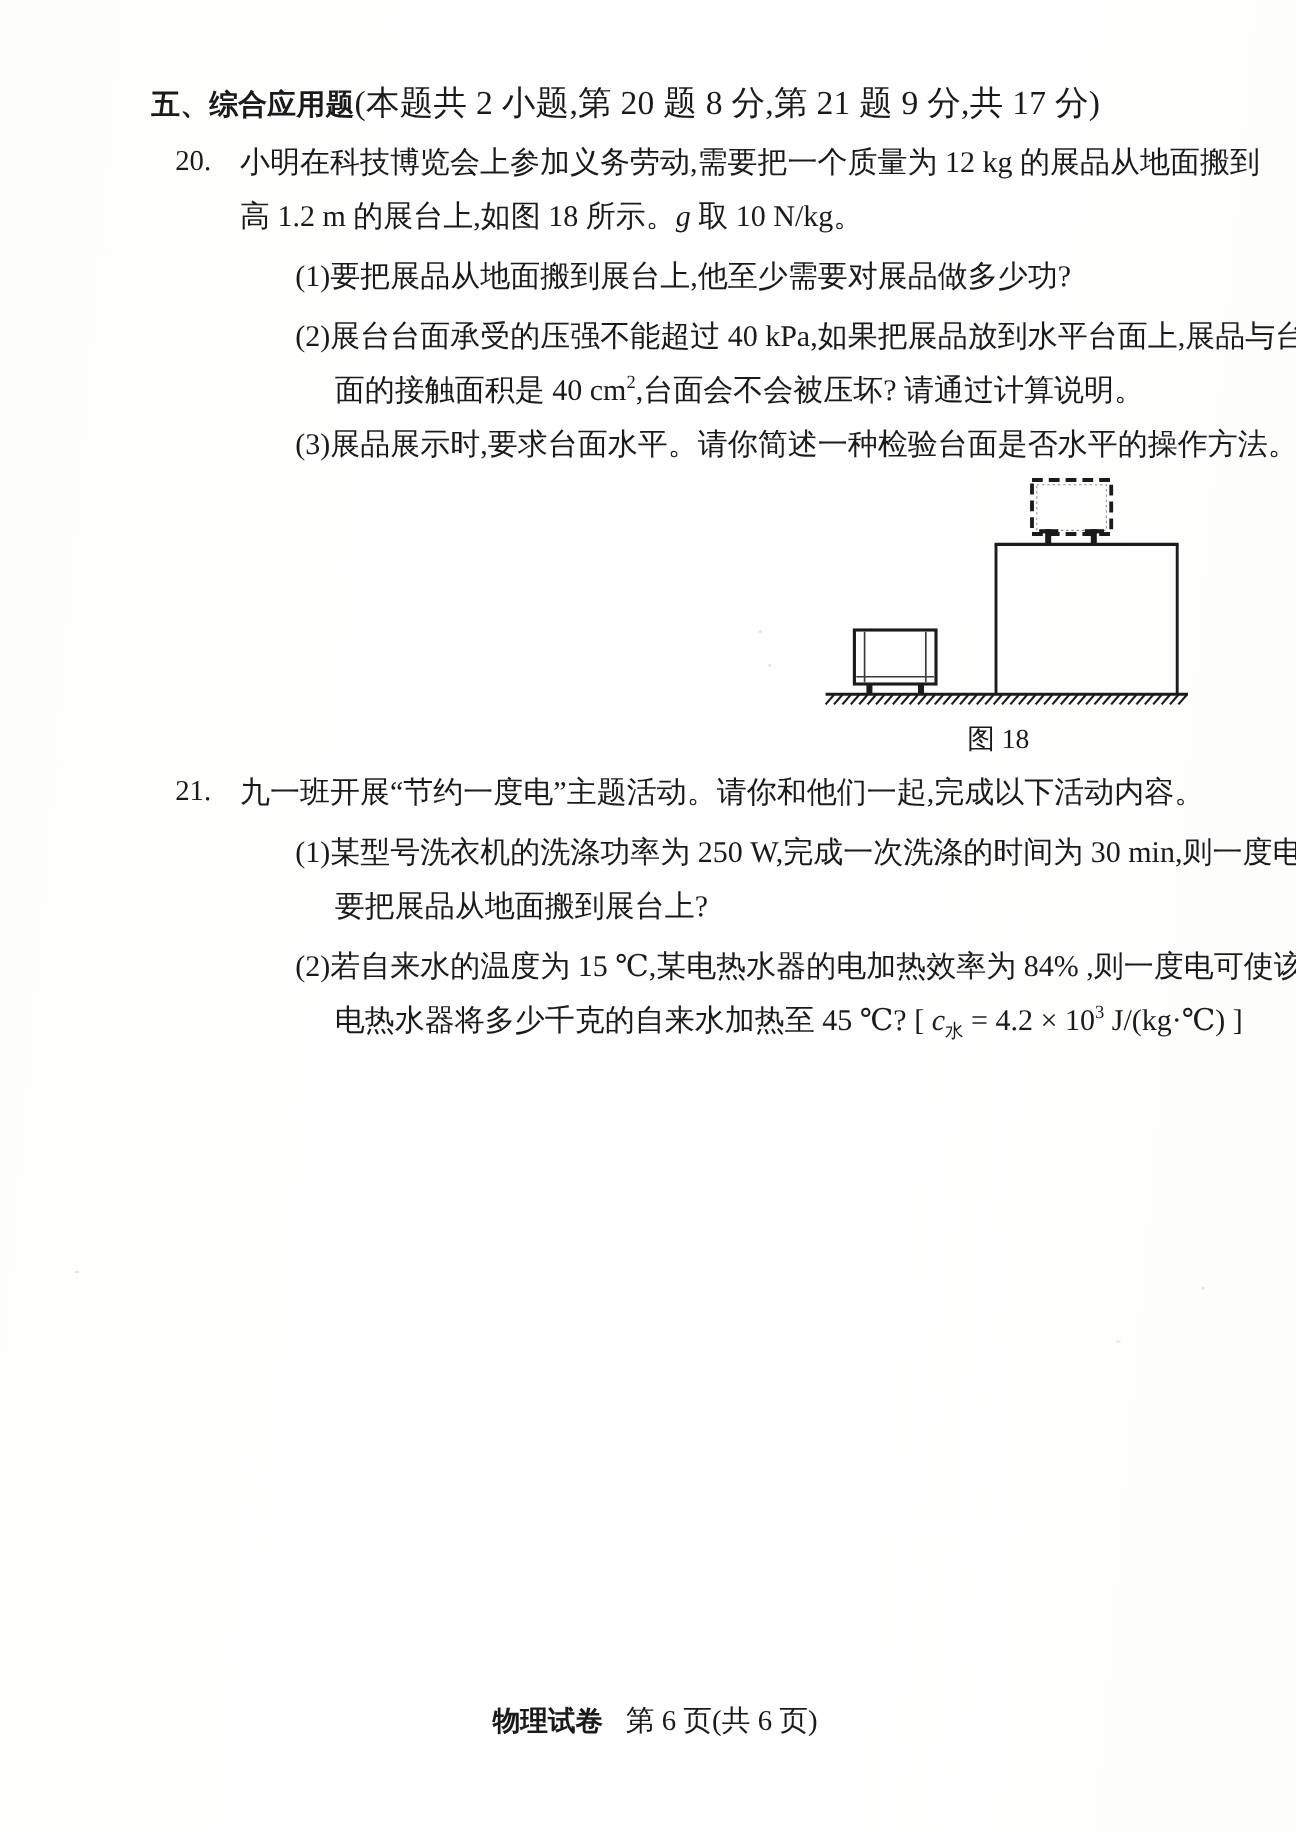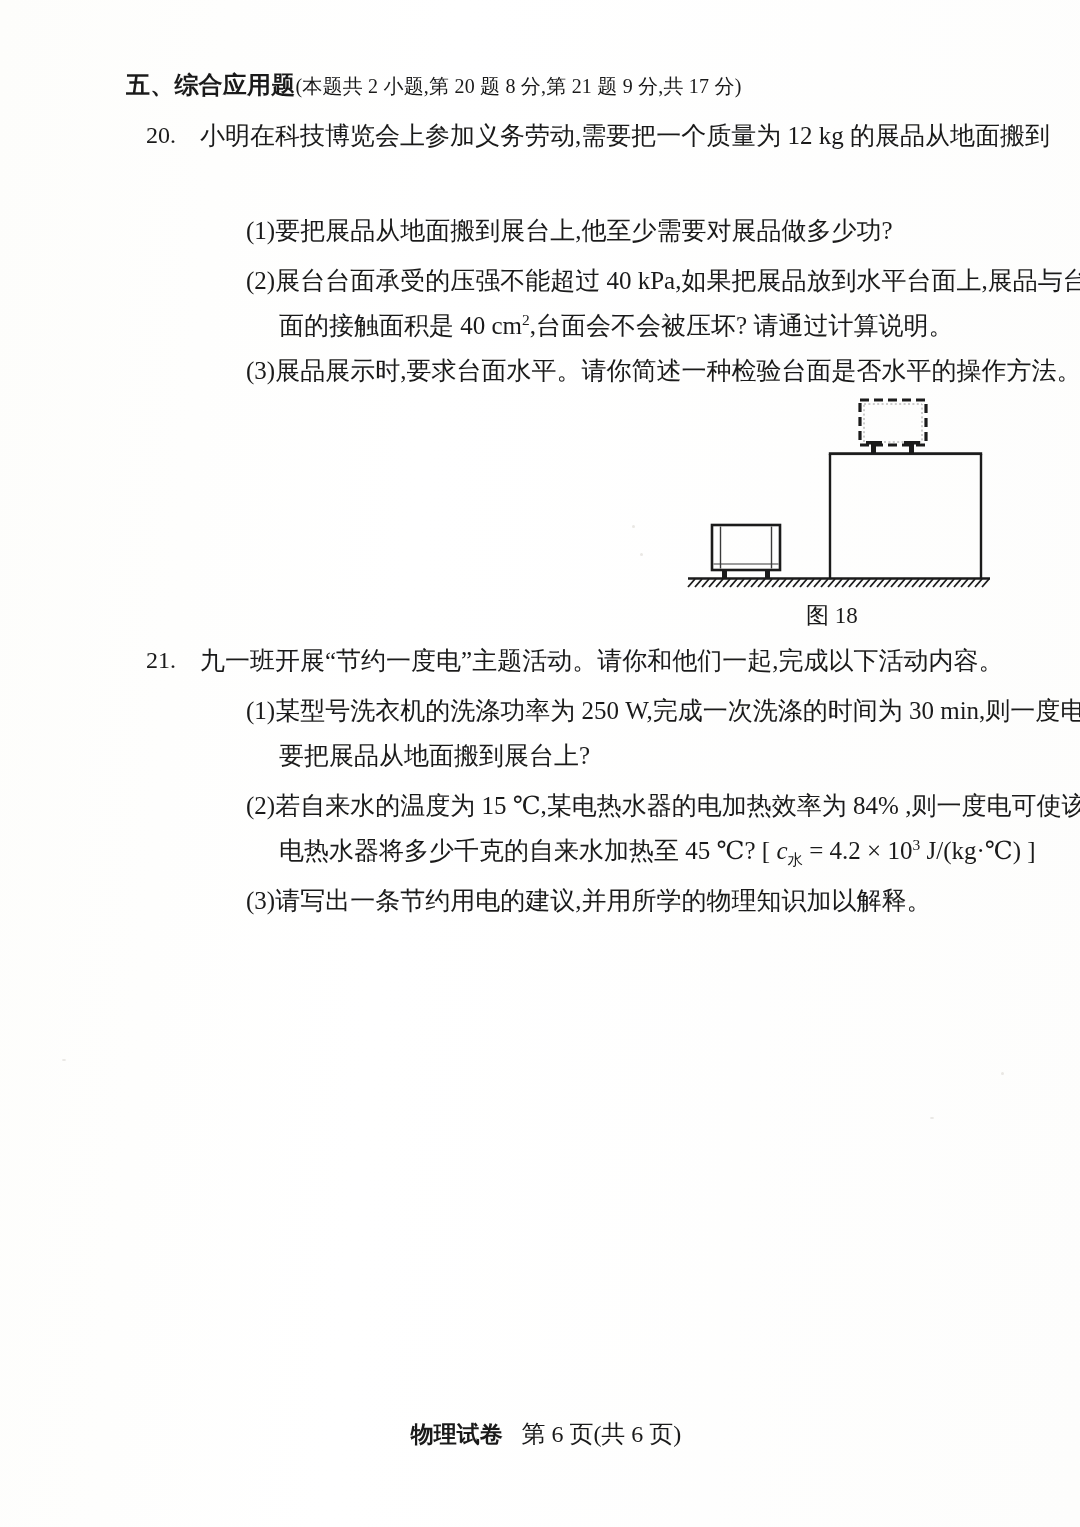--- a/index.html
+++ b/index.html
@@ -31,21 +31,21 @@
     white-space: nowrap;
     line-height: 1.2;
   }
   .section-heading .sh-bold {
     font-weight: bold;
     font-family: Liberation Mono, monospace;
     font-size: 24px;
   }
   .section-heading .sh-rest {
     font-weight: normal;
-    font-size: 20px;
+    font-size: 28px;
   }
   .q-num {
     position: absolute;
     font-size: 24px;
     line-height: 45px;
   }
   .q-body {
     position: absolute;
     font-size: 25px;
     line-height: 45px;
@@ -119,20 +119,23 @@
   <div class="speck" style="left:1001px;top:1072px;width:3px;height:3px;"></div>
 
   <div class="section-heading">
     <span class="sh-bold">五、综合应用题</span><span class="sh-rest">(本题共 2 小题,第 20 题 8 分,第 21 题 9 分,共 17 分)</span>
   </div>
 
   <div class="q-num" style="left:146px;top:113px;">20.</div>
 
   <div class="q-body" style="left:200px;top:113px;">小明在科技博览会上参加义务劳动,需要把一个质量为 12 kg 的展品从地面搬到</div>
 
+  <div class="q-body" style="left:200px;top:158px;">
+    <span>高 1.2 m 的展台上,如图 18 所示。</span><span class="it">g</span><span> 取 10 N/kg。</span>
+  </div>
 
   <div class="sub" style="left:218px;top:208px;">
     <span>(1)</span><span>要把展品从地面搬到展台上,他至少需要对展品做多少功?</span>
   </div>
 
   <div class="sub" style="left:218px;top:258px;">
     <span>(2)</span><span>展台台面承受的压强不能超过 40 kPa,如果把展品放到水平台面上,展品与台</span>
   </div>
 
   <div class="sub" style="left:251px;top:303px;">
@@ -241,21 +244,18 @@
   </div>
 
   <div class="sub" style="left:218px;top:783px;text-align:center;">
     <span>(2)</span><span>若自来水的温度为 15 ℃,某电热水器的电加热效率为 84% ,则一度电可使该</span>
   </div>
 
   <div class="sub" style="left:251px;top:828px;">
     <span>电热水器将多少千克的自来水加热至 45 ℃? [ </span><span class="it">c</span><sub class="sb">水</sub><span> = 4.2 × 10</span><sup class="exp">3</sup><span> J/(kg·℃) ]</span>
   </div>
 
-  <div class="sub" style="left:218px;top:878px;">
-    <span>(3)</span><span>请写出一条节约用电的建议,并用所学的物理知识加以解释。</span>
-  </div>
 
   <div class="footer">
     <span class="f-name">物理试卷</span><span>&nbsp;&nbsp;&nbsp;</span><span class="f-page">第 6 页(共 6 页)</span>
   </div>
 
 </div>
 
 </body></html>

